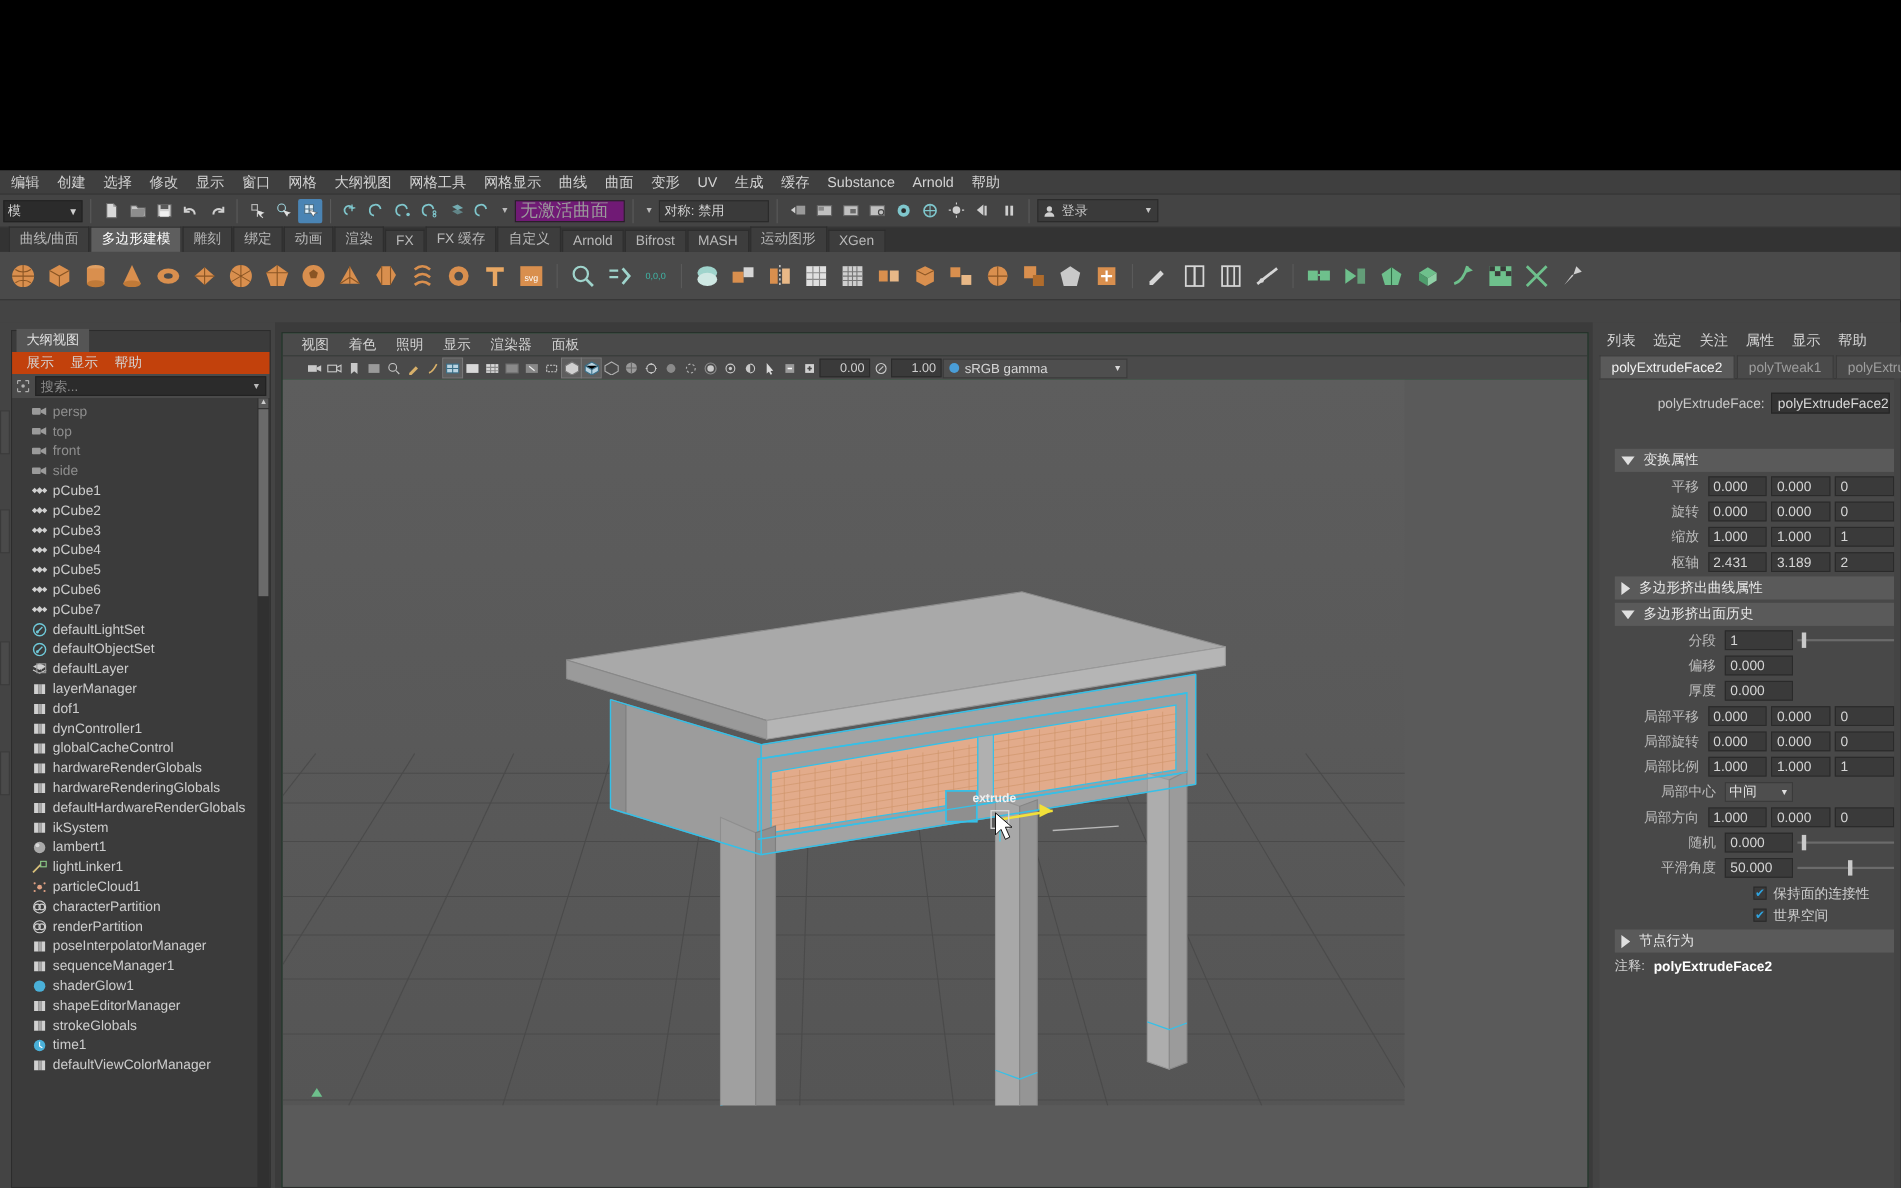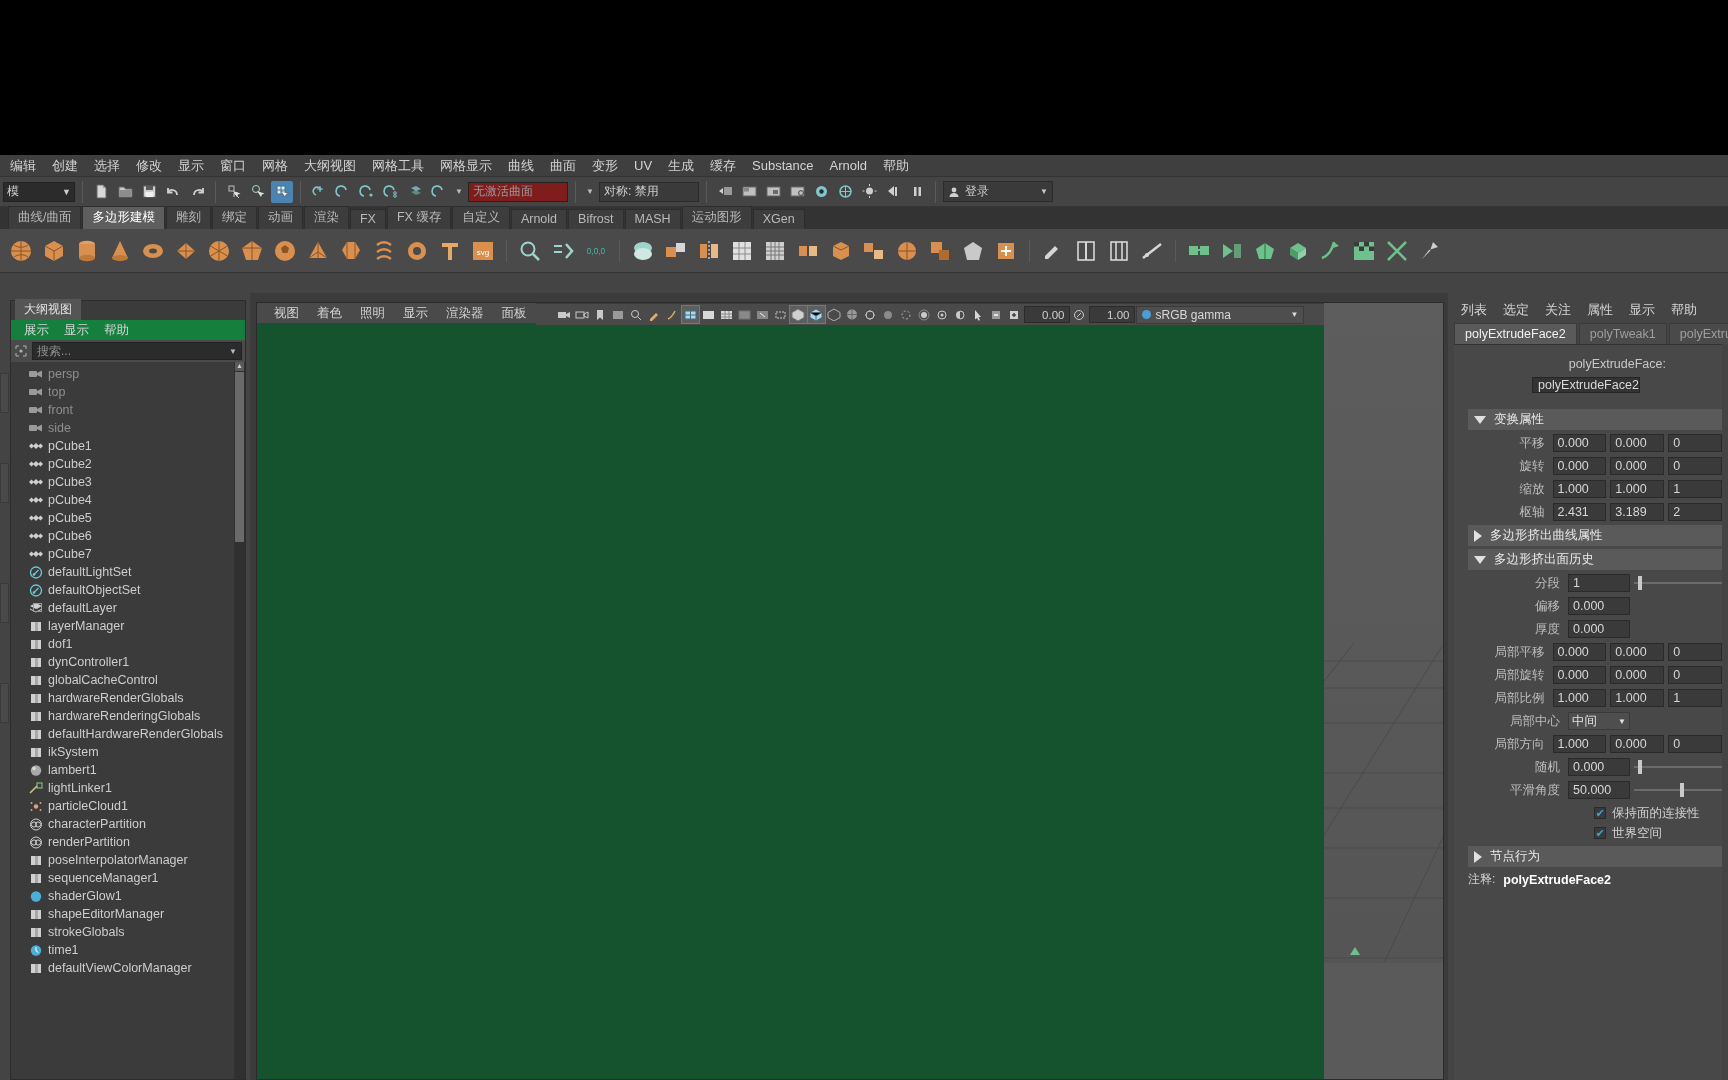--- a/index.html
+++ b/index.html
@@ -30,22 +30,22 @@
   .statusline { height:30px; background:#444; display:flex; align-items:center; gap:2px;
                 padding:0 3px; border-bottom:1px solid #363636; }
   .mode-combo { width:72px; height:20px; background:#2b2b2b; border:1px solid #222;
                 display:flex; align-items:center; justify-content:space-between;
                 padding:0 3px; font-size:12px; color:#cfcfcf; }
   .mode-combo .arw { font-size:9px; }
   .vsep { width:1px; height:22px; background:#5a5a5a; margin:0 5px; }
   .tool { width:22px; height:22px; display:flex; align-items:center; justify-content:center;
           border-radius:2px; }
   .tool.sel { background:#4a84b4; }
-  .nactive { width:100px; height:20px; background:#7f1d1d; border:1px solid #222;
-             display:flex; align-items:center; padding-left:4px; font-size:12px; color:#9a9a9a; }
+  .nactive { width:100px; height:20px; background:#701a75; border:1px solid #222;
+             display:flex; align-items:center; padding-left:4px; font-size:16px; color:#9a9a9a; }
   .symfield { width:100px; height:20px; background:#3a3a3a; border:1px solid #2b2b2b;
               display:flex; align-items:center; padding-left:4px; font-size:12px; color:#cfcfcf; }
   .dd-arrow { width:14px; height:20px; display:flex; align-items:center; justify-content:center;
               font-size:8px; color:#bbb; }
   .login { width:110px; height:21px; background:#3a3a3a; border:1px solid #2b2b2b;
            display:flex; align-items:center; gap:5px; padding:0 4px; font-size:12px; }
 
   
   .shelftabs { height:22px; background:#333; display:flex; align-items:flex-end; padding-left:8px; }
   .shelftab { font-size:12.5px; color:#b9b9b9; padding:2px 9px 3px; white-space:nowrap;
@@ -62,41 +62,41 @@
   .body { position:absolute; left:0; top:138px; right:0; bottom:0; display:flex; }
   .leftcol { width:250px; background:#444; display:flex; flex-direction:column; }
   .centercol { flex:1; background:#3b3b3b; padding:2px 4px 0 6px; display:flex; flex-direction:column;}
   .rightcol { width:280px; background:#444; display:flex; flex-direction:column;}
 
   
   .outliner { margin:7px 0 0 10px; width:236px; height:100%; background:#3b3b3b;
               border:1px solid #2c2c2c; display:flex; flex-direction:column;}
   .panel-tab { height:19px; display:flex; align-items:flex-end; padding-left:4px; background:#3b3b3b;}
   .panel-tab span { background:#555; color:#e0e0e0; font-size:12px; padding:2px 9px 2px; }
-  .panel-menu { height:20px; background:#15803d; display:flex; align-items:center; gap:3px; padding-left:7px;}
+  .panel-menu { height:20px; background:#c2410c; display:flex; align-items:center; gap:3px; padding-left:7px;}
   .panel-menu span { font-size:12.5px; color:#d4d4d4; padding:0 6px; }
   .searchrow { height:22px; background:#4a4a4a; display:flex; align-items:center; gap:4px; padding:0 3px;}
   .searchbox { flex:1; height:18px; background:#2b2b2b; border:1px solid #222;
                display:flex; align-items:center; justify-content:space-between; padding:0 4px; }
   .searchbox input { background:transparent; border:none; outline:none; color:#cfcfcf;
                      font-size:12px; width:100%; font-family:inherit;}
   .searchbox input::placeholder { color:#8b8b8b; }
   .olist { flex:1; background:#3b3b3b; overflow:hidden; position:relative; padding-top:3px;}
   .orow { height:18px; display:flex; align-items:center; padding-left:18px; gap:5px; font-size:12.5px;}
   .orow .nm { color:#cdcdcd; white-space:nowrap; }
   .orow.dim .nm { color:#8e8e8e; }
   .expander { position:absolute; left:22px; width:9px; height:9px; border:1px solid #9a9a9a;
               font-size:8px; line-height:7px; text-align:center; color:#ccc; }
   .oscroll { position:absolute; right:0; top:0; width:11px; bottom:0; background:#303030; }
   .oscroll .thumb { position:absolute; top:2px; left:1px; width:9px; height:170px; background:#6a6a6a; }
   .oscroll .ar { position:absolute; left:1px; width:9px; height:9px; text-align:center;
                  font-size:7px; color:#ccc; background:#5a5a5a; }
 
   
-  .vp-wrap { flex:1; border:1px solid #2b2b2b; background:#14532d; display:flex; flex-direction:row;
+  .vp-wrap { flex:1; border:1px solid #2b2b2b; background:#14532d; display:flex; flex-direction:column;
              margin-top:7px; }
   .vp-menu { height:20px; background:#4a4a4a; display:flex; align-items:center; padding-left:8px; }
   .vp-menu span { font-size:12.5px; color:#d4d4d4; padding:0 9px; }
   .vp-tools { height:22px; background:#4a4a4a; display:flex; align-items:center; gap:1px;
               padding:0 20px; border-top:1px solid #3a3a3a;}
   .vt { width:17px; height:17px; display:flex; align-items:center; justify-content:center; }
   .vt.on { background:#5e5e5e; outline:1px solid #777; }
   .numf { width:46px; height:17px; background:#3a3a3a; border:1px solid #2b2b2b; color:#cfcfcf;
           font-size:11.5px; display:flex; align-items:center; justify-content:flex-end; padding-right:4px;}
   .gammasel { width:168px; height:18px; background:#4e4e4e; border:1px solid #3a3a3a;
@@ -107,21 +107,21 @@
   
   .ae { margin:7px 6px 0 6px; flex:1; display:flex; flex-direction:column; }
   .ae-menu { height:20px; display:flex; align-items:center; gap:2px; }
   .ae-menu span { font-size:13px; color:#d4d4d4; padding:0 7px;}
   .ae-tabs { height:22px; display:flex; align-items:flex-end; gap:2px; margin-top:3px;
              border-bottom:1px solid #333; }
   .ae-tab { font-size:12.5px; padding:3px 10px 3px; color:#9e9e9e; background:#4a4a4a;
             border:1px solid #3a3a3a; border-bottom:none; white-space:nowrap;}
   .ae-tab.active { background:#5a5a5a; color:#f0f0f0; }
   .ae-body { flex:1; background:#484848; padding-top:12px; overflow:hidden; }
-  .ae-namerow { display:flex; align-items:center; gap:6px; padding:0 4px 0 0; margin-bottom:16px;flex-direction:column;}
+  .ae-namerow { display:flex; align-items:center; gap:6px; padding:0 4px 0 0; margin-bottom:32px;}
   .ae-namerow .lb { width:160px; text-align:right; font-size:12.5px; color:#c8c8c8; }
   .ae-namerow .fld { flex:1; height:19px; background:#333; border:1px solid #252525;
                      color:#d8d8d8; font-size:12.5px; display:flex; align-items:center; padding-left:5px;}
   .section { height:21px; background:#5a5a5a; display:flex; align-items:center; gap:8px;
              margin:3px 0 3px 14px; padding-left:6px; }
   .section .tri { width:0;height:0; }
   .tri-down { border-left:6px solid transparent; border-right:6px solid transparent; border-top:8px solid #e0e0e0;}
   .tri-right{ border-top:6px solid transparent; border-bottom:6px solid transparent; border-left:8px solid #e0e0e0;}
   .section .nm { font-size:12.5px; color:#e8e8e8; }
   .attrrow { display:flex; align-items:center; gap:4px; height:20px; margin-bottom:3px;}

